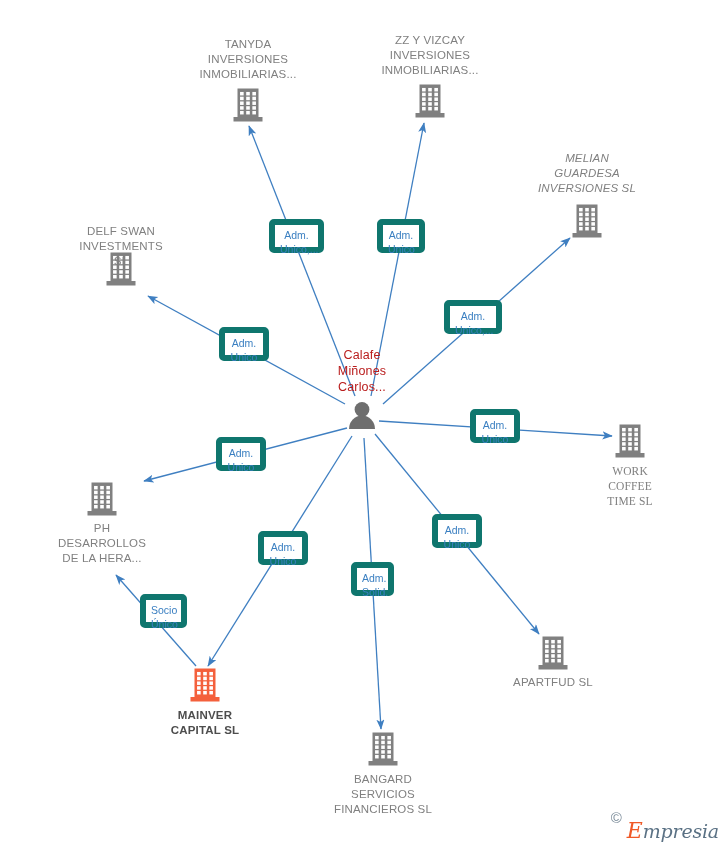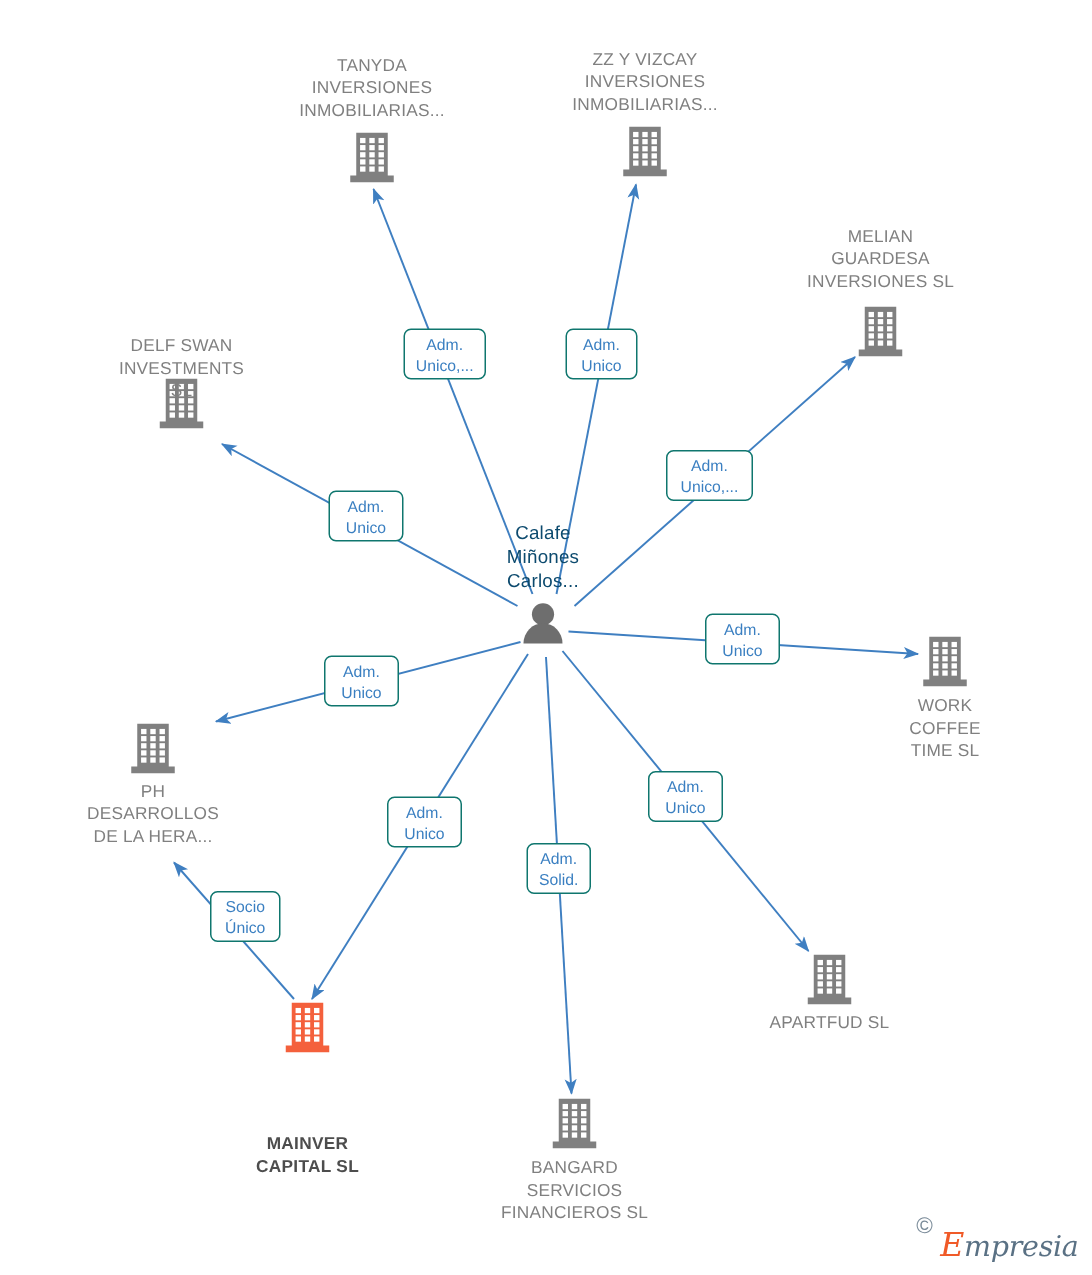--- a/index.html
+++ b/index.html
@@ -43,37 +43,36 @@
     color: #808080;
     letter-spacing: 0.15px;
     white-space: pre-line;
     pointer-events: none;
     user-select: none;
   }
   .node-label.company {
     color: #808080;
   }
   .node-label.person {
-    color: #0c4a6e;
+    color: #b91c1c;
     font-size: 12.5px;
     line-height: 16px;
   }
   .node-label.focus {
     color: #4d4d4d;
     font-weight: bold;
     font-size: 11.5px;
     letter-spacing: 0.2px;
-    margin-top: 48px;
   }
 
   
   .edge-badge {
     position: absolute;
     box-sizing: border-box;
-    border: 1px solid #0f766e;
+    border: 6px solid #0f766e;
     border-radius: 5px;
     background: #ffffff;
     color: #3a7fc1;
     font-size: 10.5px;
     line-height: 14px;
     text-align: center;
     padding: 3px 5px 4px 5px;
     white-space: pre-line;
     user-select: none;
   }
@@ -307,27 +306,27 @@
         </g>
       </g>
     </svg>
   <div id="labels-layer">
       <div class="node-label company" style="width: 150px; left: 173px; top: 37px;">TANYDA
 INVERSIONES
 INMOBILIARIAS...</div>
       <div class="node-label company" style="width: 150px; left: 355px; top: 33px;">ZZ Y VIZCAY
 INVERSIONES
 INMOBILIARIAS...</div>
-      <div class="node-label company" style="width: 160px; left: 507px; top: 151px;">MELIAN
+      <div class="node-label company" style="width: 160px; left: 507px; top: 151px; font-style: italic;">MELIAN
 GUARDESA
 INVERSIONES SL</div>
       <div class="node-label company" style="width: 150px; left: 46px; top: 202px; margin-top: 22px;">DELF SWAN
 INVESTMENTS
 SL</div>
-      <div class="node-label company" style="width: 140px; left: 560px; top: 464px;">WORK
+      <div class="node-label company" style="width: 140px; left: 560px; top: 464px; font-family: Liberation Serif, serif;">WORK
 COFFEE
 TIME  SL</div>
       <div class="node-label company" style="width: 150px; left: 27px; top: 521px;">PH
 DESARROLLOS
 DE LA HERA...</div>
       <div class="node-label company" style="width: 150px; left: 478px; top: 675px; text-align: center;">APARTFUD  SL</div>
       <div class="node-label company focus" style="width: 150px; left: 130px; top: 708px;">MAINVER
 CAPITAL  SL</div>
       <div class="node-label company" style="width: 160px; left: 303px; top: 772px; text-align: center;">BANGARD
 SERVICIOS

